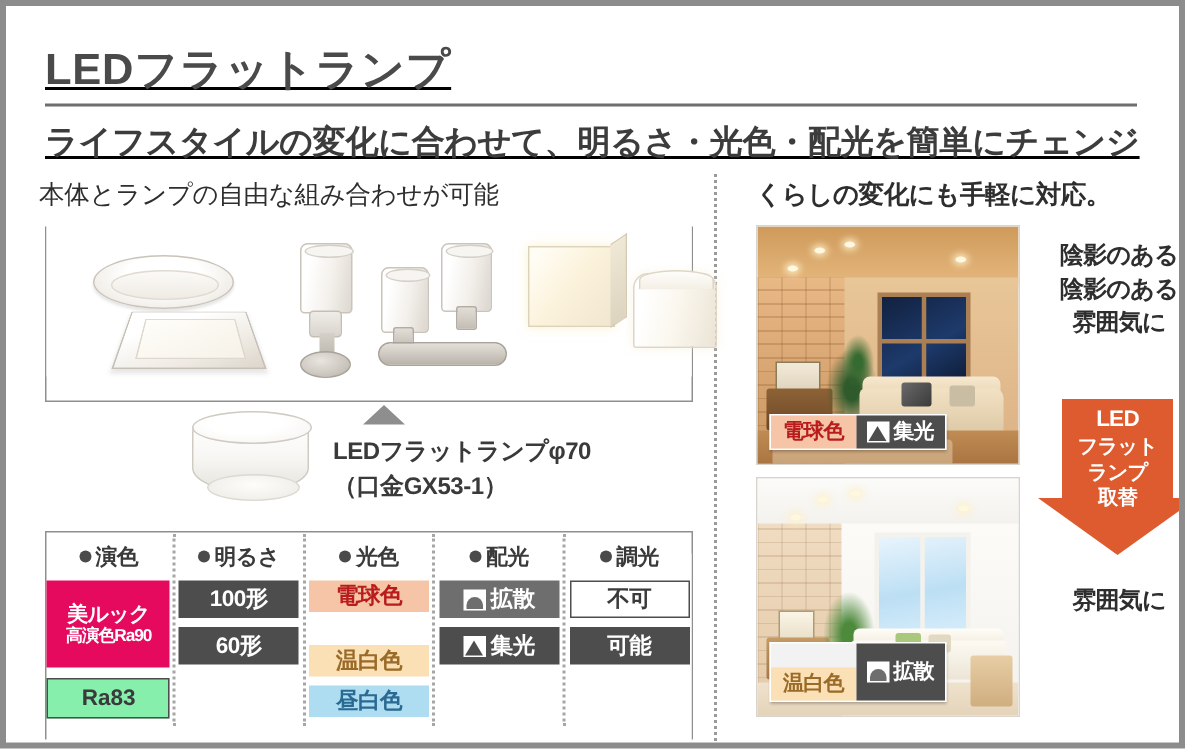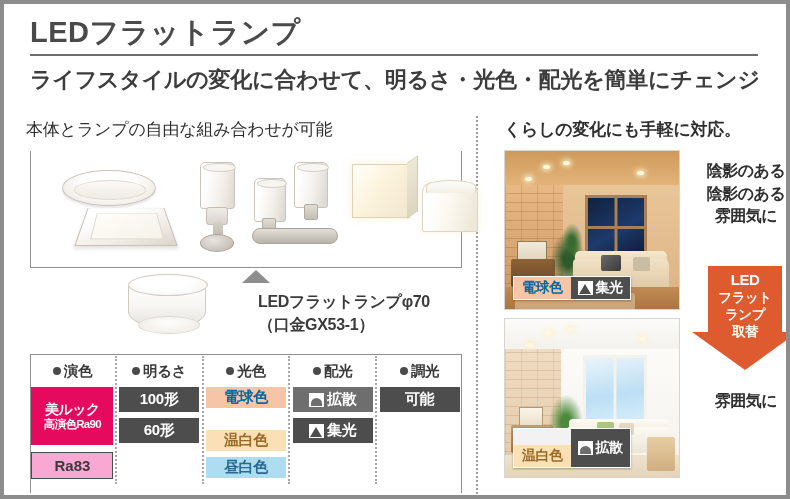--- a/index.html
+++ b/index.html
@@ -14,21 +14,21 @@
 
   #page {
     position: relative;
     width: 790px; height: 499px;
     background: #ffffff;
     border: 4px solid #8c8c8c;
     overflow: hidden;
   }
 
   
-  .header { position: absolute; left: 26px; top: 12px; width: 740px; }
+  .header { position: absolute; left: 26px; top: 27px; width: 740px; text-decoration: underline; }
 
   .title {
     font-size: 29px; font-weight: bold; color: #4a4a4a;
     letter-spacing: 0.5px; line-height: 1.15;
   }
   .title-rule {
     margin-top: 5px; height: 2px; background: #6e6e6e; width: 728px;
   }
   .subtitle {
     margin-top: 9px; font-size: 22px; font-weight: bold;
@@ -220,21 +220,21 @@
     position: absolute; left: 212px; top: 0px;
     width: 0; height: 0;
     border-left: 14px solid transparent;
     border-right: 14px solid transparent;
     border-bottom: 13px solid #8e8e8e;
   }
 
   .lamp-caption {
     position: absolute; left: 192px; top: 20px;
     font-size: 16px; font-weight: bold; color: #3a3a3a;
-    line-height: 1.45; letter-spacing: -0.3px; white-space: nowrap; margin-left: 36px;
+    line-height: 1.45; letter-spacing: -0.3px; white-space: nowrap;
   }
 
   
   .spec-bracket {
     position: absolute; left: 26px; top: 350px;
     width: 432px; height: 139px;
     border: 1.6px solid #8f8f8f;
     border-bottom: none;
   }
   .spec-bracket-mask {
@@ -265,37 +265,37 @@
 
   .chip {
     width: 74px; height: 25px; margin-bottom: 6px;
     display: flex; align-items: center; justify-content: center;
     font-size: 15px; font-weight: bold; letter-spacing: -0.3px;
     white-space: nowrap;
   }
   .chip-dark { background: #4d4d4d; color: #ffffff; }
   .chip-outline { background: #ffffff; color: #3a3a3a; border: 1.6px solid #4d4d4d; }
   .chip-gray { background: #6e6e6e; color: #ffffff; }
-  .chip-warm { background: #f6c5a7; color: #0369a1; }
+  .chip-warm { background: #f6c5a7; color: #b91c1c; }
   .chip-cream { background: #fae0b4; color: #9a6a28; margin-top: 16px; }
   .chip-blue { background: #aedcf0; color: #2a6a92; }
 
   .chip-wide { width: 80px; }
 
   .biruku {
     width: 82px; height: 58px; background: #e50a5e;
     color: #ffffff; display: flex; flex-direction: column;
     align-items: center; justify-content: center; margin-bottom: 7px;
     line-height: 1.2;
   }
   .biruku-l1 { font-size: 14px; font-weight: bold; letter-spacing: -0.5px; }
   .biruku-l2 { font-size: 11.5px; font-weight: bold; letter-spacing: -0.7px; }
 
   .ra83 {
-    width: 82px; height: 27px; background: #f9a8d4;
+    width: 82px; height: 27px; background: #86efac;
     border: 1.6px solid #4d4d4d; color: #3a3a3a;
     display: flex; align-items: center; justify-content: center;
     font-size: 15px; font-weight: bold;
   }
 
   
   .glyph {
     display: inline-block; width: 15px; height: 14px;
     margin-right: 3px; position: relative; vertical-align: -2px;
     background: #ffffff;
@@ -615,20 +615,21 @@
       <div class="chip chip-dark chip-wide">
         <span class="glyph glyph-spot"></span>
           <span>集光</span>
       </div>
     </div>
 
     <div class="spec-col">
       <div class="col-head">
         <span class="bullet"></span><span>調光</span>
       </div>
+      <div class="chip chip-outline chip-wide">不可</div>
       <div class="chip chip-dark chip-wide">可能</div>
     </div>
   </div>
 
   <div class="right-panel">
 
     <div class="right-head">くらしの変化にも手軽に対応。</div>
 
     <div class="photo photo-top">
       <div class="ev-ceiling"></div>

